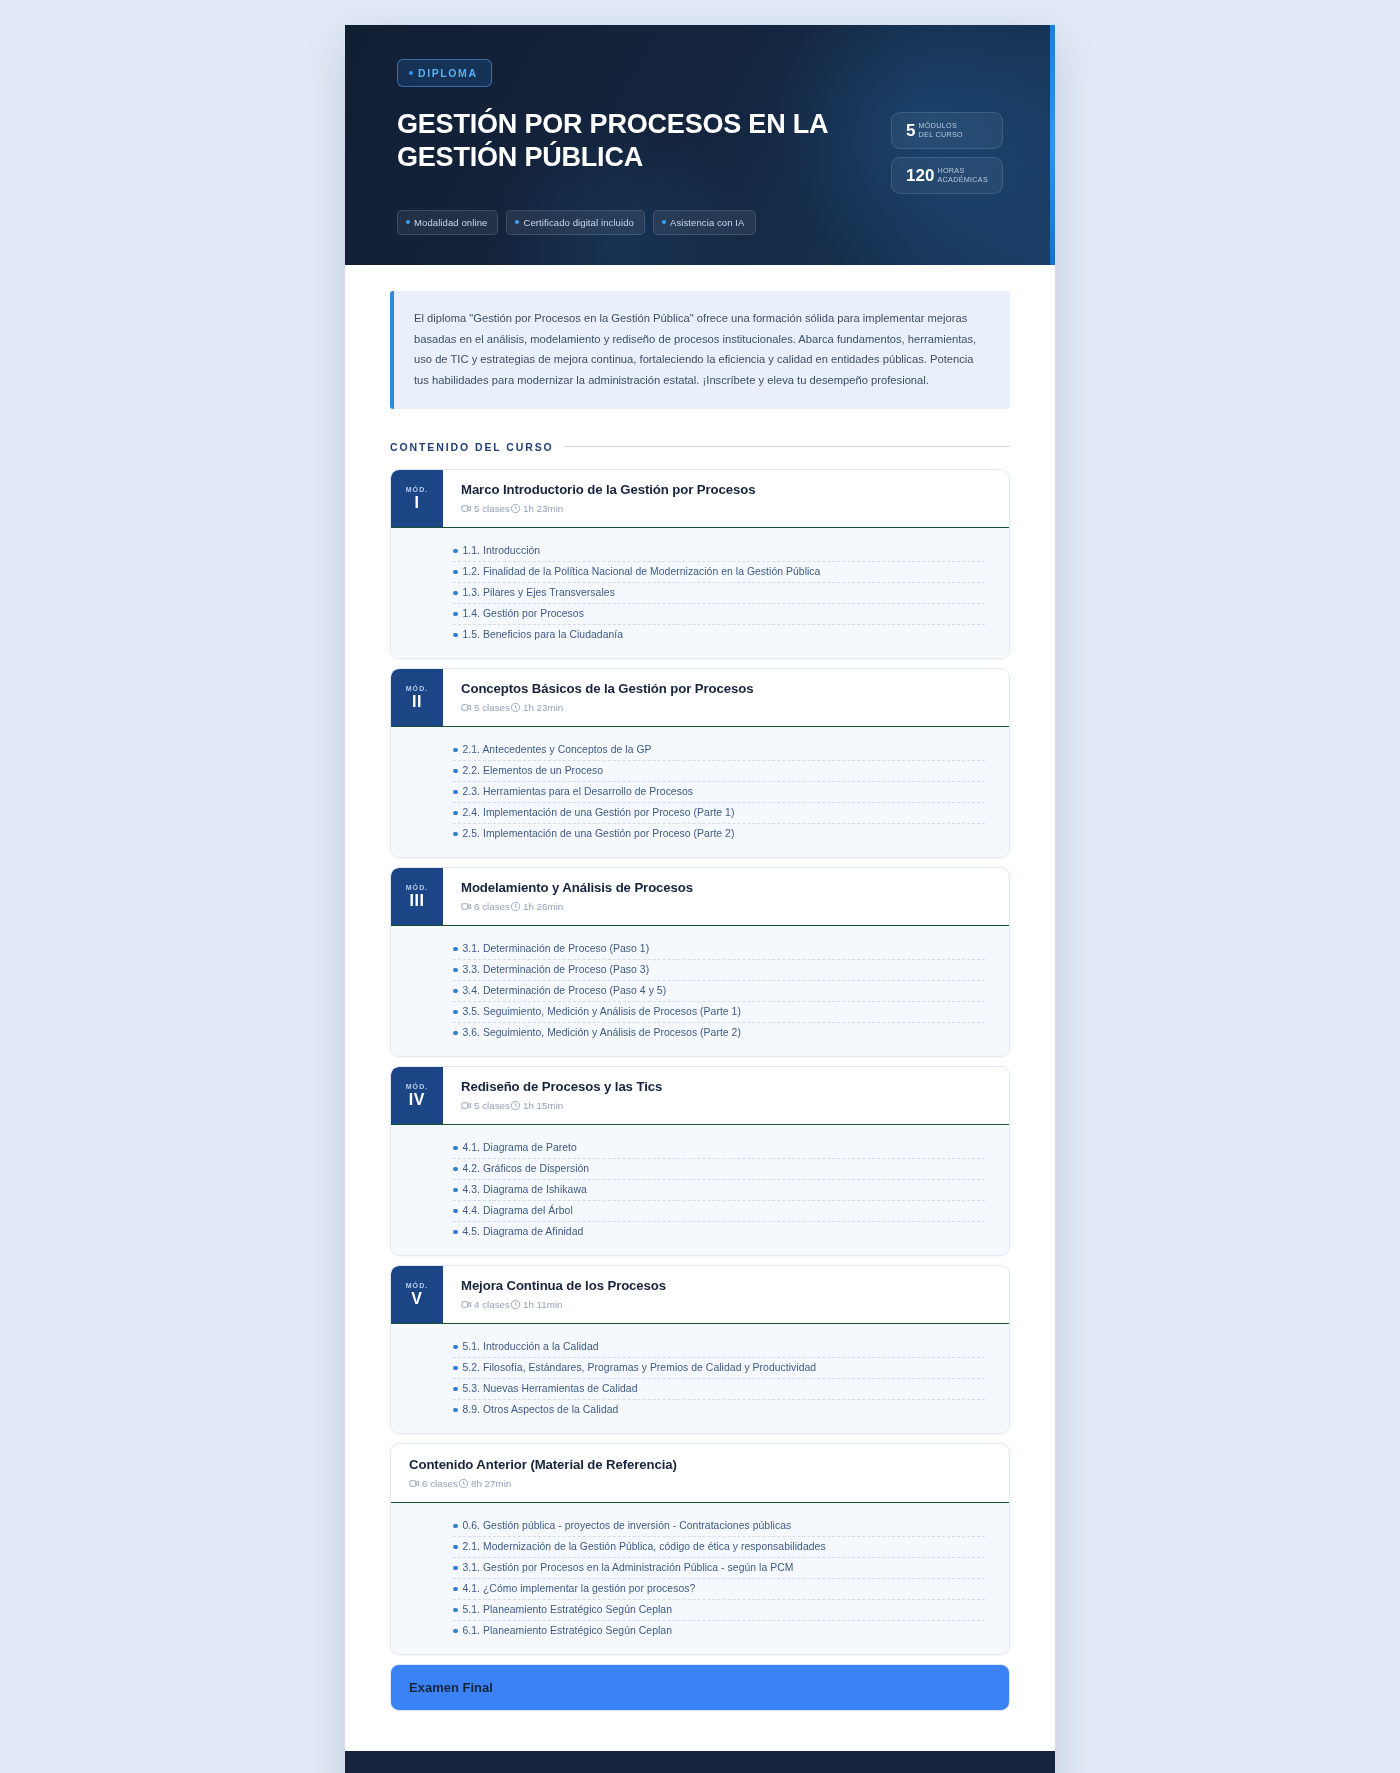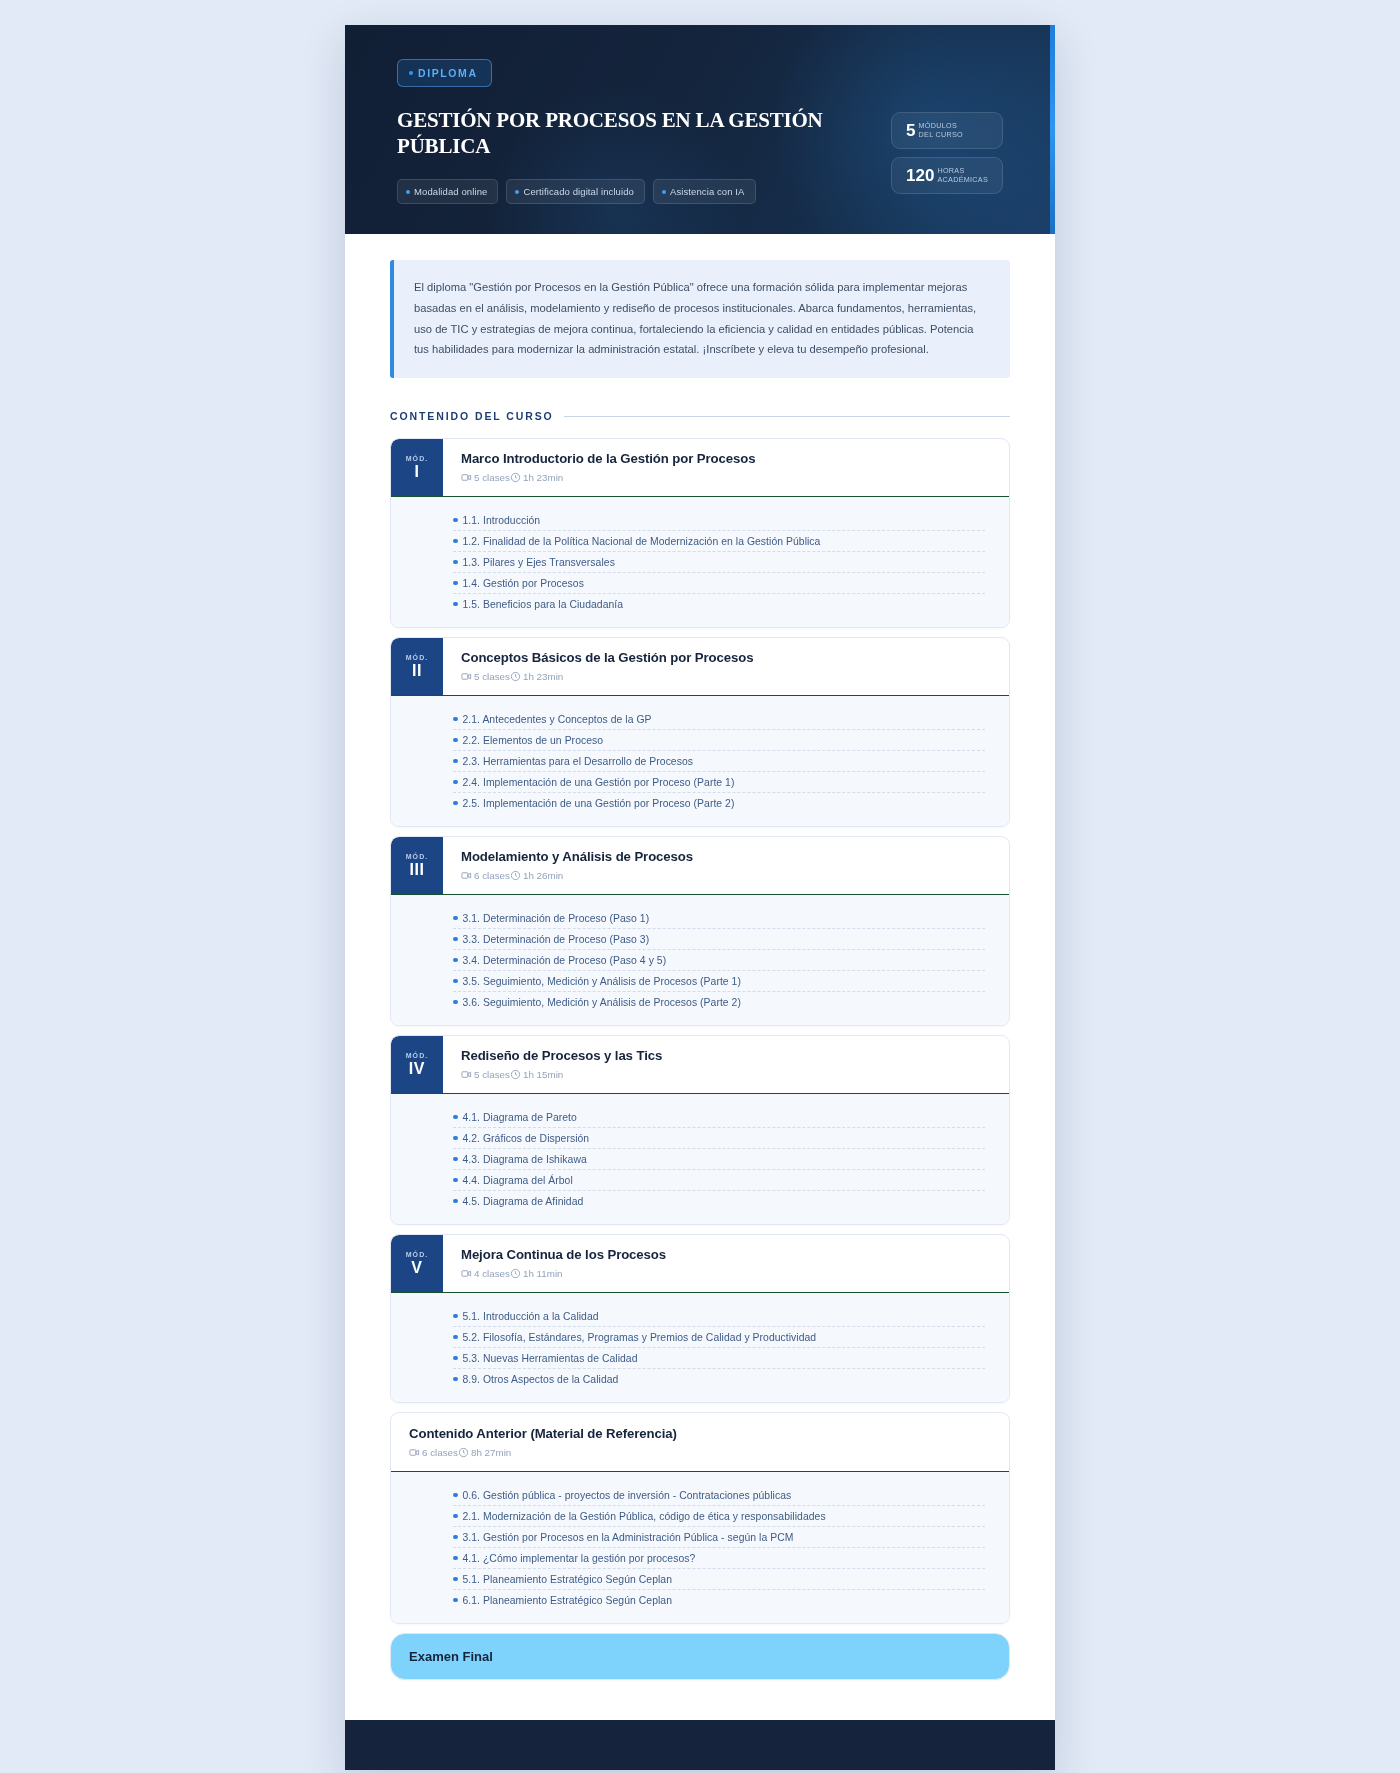--- a/index.html
+++ b/index.html
@@ -74,29 +74,28 @@
     font-weight: 700;
     letter-spacing: 1.6px;
   }
   .dot-sm {
     width: 4px; height: 4px; border-radius: 50%;
     background: #2f95f0; display: inline-block;
   }
   .hero-title {
     margin-top: 21px;
     color: #ffffff;
-    font-size: 21px;
+    font-size: 27px;
     line-height: 1.22;
     font-weight: 700;
     letter-spacing: -0.2px;
     text-transform: uppercase;
-    font-family: Liberation Serif, serif;
   }
   .hero-tags {
-    margin-top: 20px;
+    margin-top: 36px;
     display: flex;
     gap: 8px;
     flex-wrap: wrap;
   }
   .tag {
     display: inline-flex;
     align-items: center;
     gap: 4px;
     background: rgba(255,255,255,0.07);
     border: 1px solid rgba(255,255,255,0.13);
@@ -217,22 +216,22 @@
     background: #2f7fd8; flex: 0 0 4.5px;
   }
   .lesson .ltxt { color: #3d5b86; font-size: 10.4px; letter-spacing: 0.05px; }
 
   
   .module.plain .mod-head-txt { padding: 13px 0 13px 18px; }
   .module.plain .lesson-panel { padding-left: 62px; }
 
   .exam-card {
     border: 1px solid #e1e8f3;
-    border-radius: 15px;
-    background: #7dd3fc;
+    border-radius: 9px;
+    background: #3b82f6;
     padding: 15px 16px 15px 18px;
     box-shadow: 0 1px 2px rgba(22,45,85,0.04);
   }
   .exam-title { color: #16243c; font-size: 13px; font-weight: 700; }
 
   
   .foot {
     background: #16233c;
     padding: 24px 45px 26px 45px;
     display: flex;

